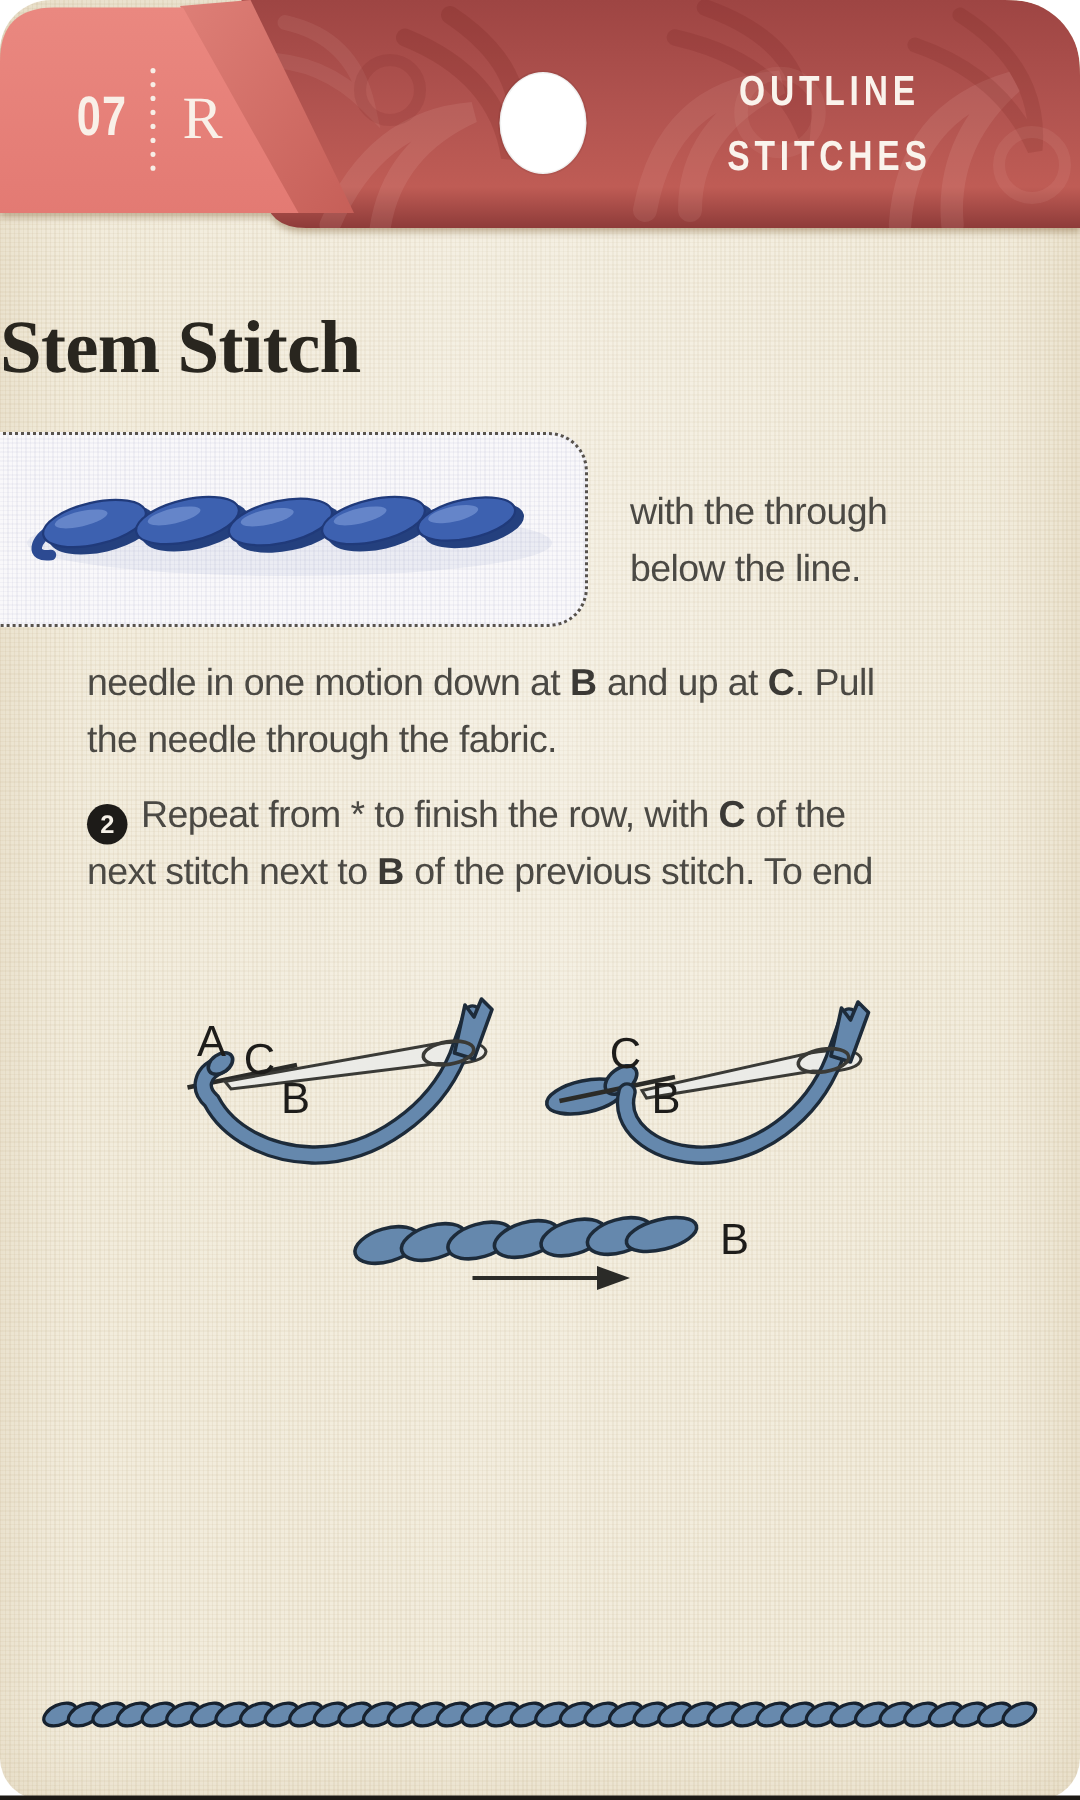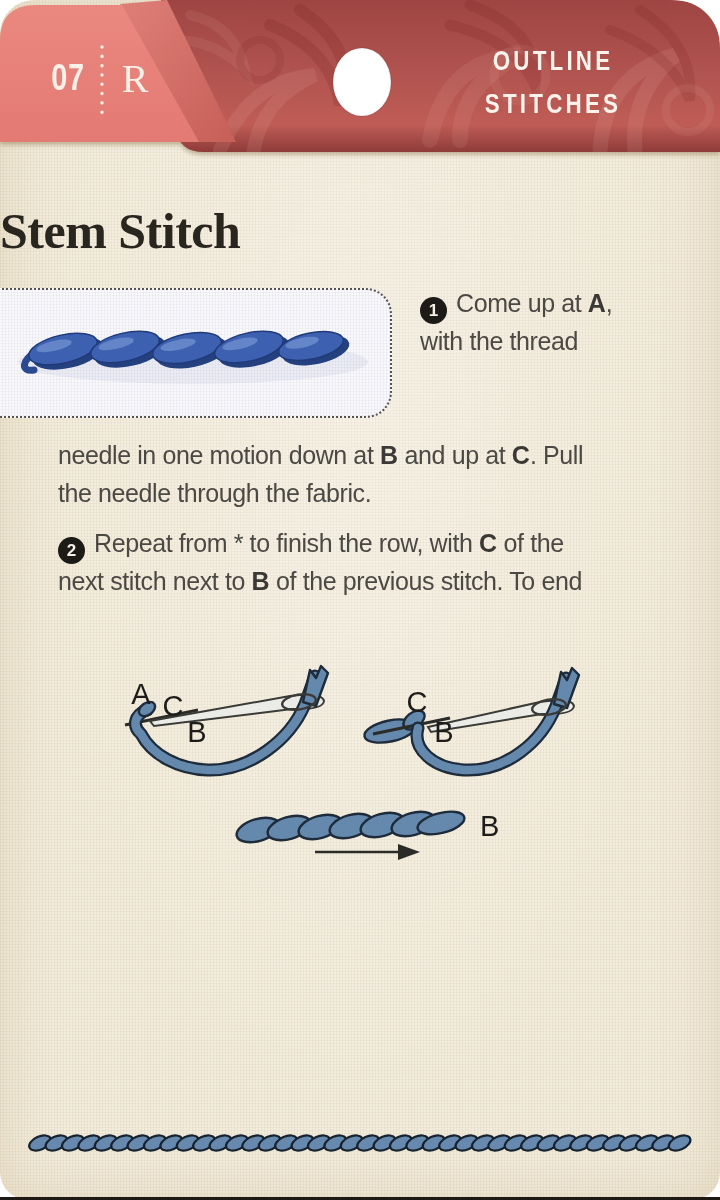--- a/index.html
+++ b/index.html
@@ -137,24 +137,22 @@
         </g>
         <g transform="translate(333,56) rotate(-12)">
           <ellipse cx="4" cy="5" rx="34" ry="14" fill="#24407e"></ellipse>
           <ellipse rx="33" ry="13" fill="#3d61b0" stroke="#203a7a" stroke-width="1.5"></ellipse>
           <ellipse cx="-8" cy="-5" rx="17" ry="5" fill="#7392d2" opacity=".75"></ellipse>
         </g>
       </g>
     </svg>
   </div>
 
-  <div class="line" style="left:420px;top:286px">
-    <span class="badge">1</span><span>Come up at <b class="kw">A</b>,</span>
-  </div>
-  <div class="line" style="left:420px;top:324px">with the thread</div>
+  <div class="line" style="left:420px;top:324px">with the through</div>
+  <div class="line" style="left:420px;top:362px">below the line.</div>
 
   <div class="line" style="left:58px;top:438px">needle in one motion down at <b class="kw">B</b> and up at <b class="kw">C</b>. Pull</div>
   <div class="line" style="left:58px;top:476px">the needle through the fabric.</div>
 
   <div class="line" style="left:58px;top:526px">
     <span class="badge">2</span><span>Repeat from * to finish the row, with <b class="kw">C</b> of the</span>
   </div>
   <div class="line" style="left:58px;top:564px">next stitch next to <b class="kw">B</b> of the previous stitch. To end</div>
 
   <svg class="diagram-svg" width="720" height="240" viewBox="0 0 720 240" font-family="Liberation Sans, sans-serif" font-size="29" fill="#1d1c1a">

